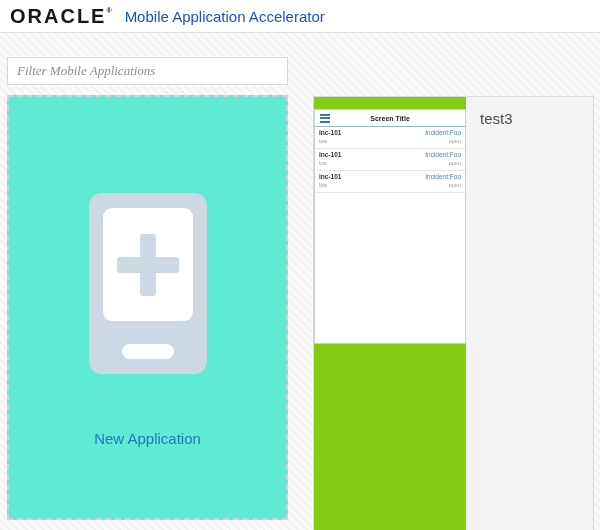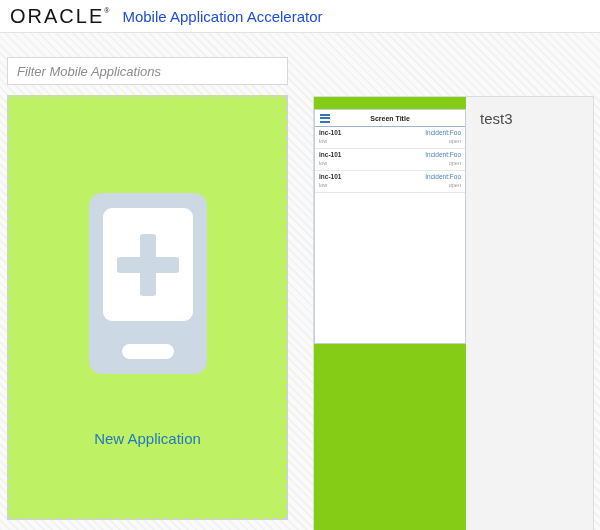--- a/index.html
+++ b/index.html
@@ -12,41 +12,41 @@
     position:relative;
   }
 
   
   .appbar {
     position:absolute; left:0; top:0; width:600px; height:33px;
     background:#ffffff; border-bottom:1px solid #e2e2e2;
     display:flex; align-items:center; padding-left:10px;
   }
   .brand {
-    font-weight:400; font-size:20px; letter-spacing:2px; color:#161616;
+    font-weight:700; font-size:20px; letter-spacing:2px; color:#161616;
     display:flex; align-items:flex-start; line-height:1;
   }
   .brand sup { font-size:7px; margin-top:1px; letter-spacing:0; }
   .appbar-title { color:#1d4ed8; font-size:15px; margin-left:13px; }
 
   
   .filter-box {
     position:absolute; left:7px; top:57px; width:281px; height:28px;
   }
   .filter-box input {
     width:100%; height:100%; border:1px solid #d8d8d8; background:#fff;
-    font-family:Liberation Sans, sans-serif;
+    font-family:Liberation Serif, serif;
     font-style:italic; font-size:13px; color:#555; padding:0 9px; outline:none;
   }
   .filter-box input::placeholder { color:#8c8c8c; font-style:italic; }
 
   
   .new-tile {
     position:absolute; left:7px; top:95px; width:281px; height:425px;
-    background:#bef264; border:2px dashed #ccd2d8;
+    background:#5eead4; border:2px dashed #ccd2d8;
     display:flex; flex-direction:column; align-items:center; cursor:pointer;
   }
   .phone-icon {
     margin-top:96px; width:118px; height:181px; background:#ccd8e4;
     border-radius:13px; position:relative;
   }
   .phone-screen {
     position:absolute; left:14px; right:14px; top:15px; height:113px;
     background:#ffffff; border-radius:9px;
   }

